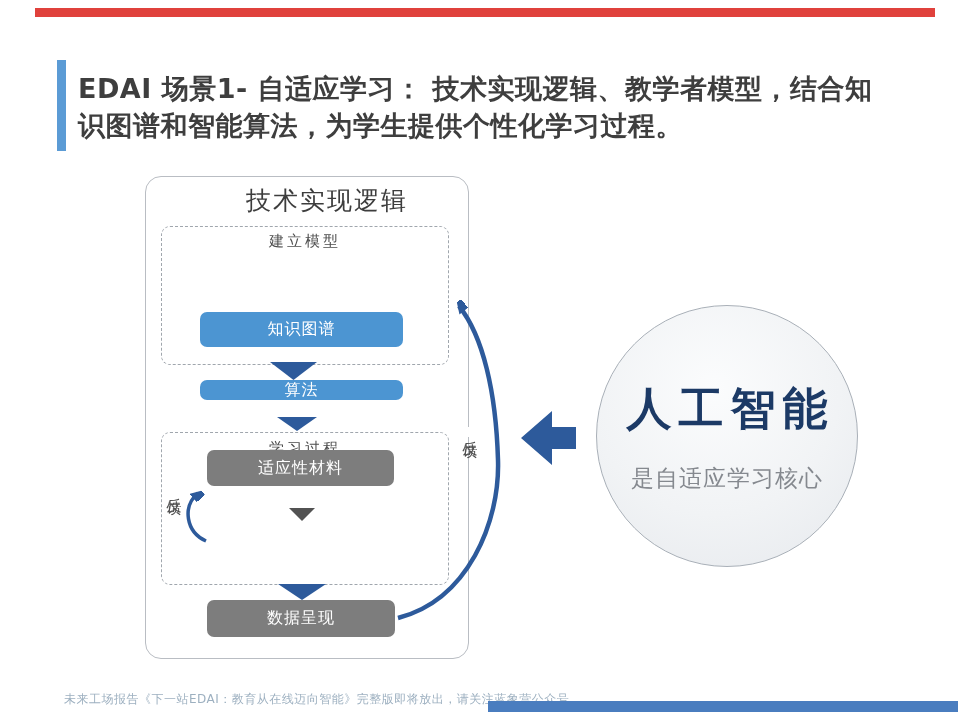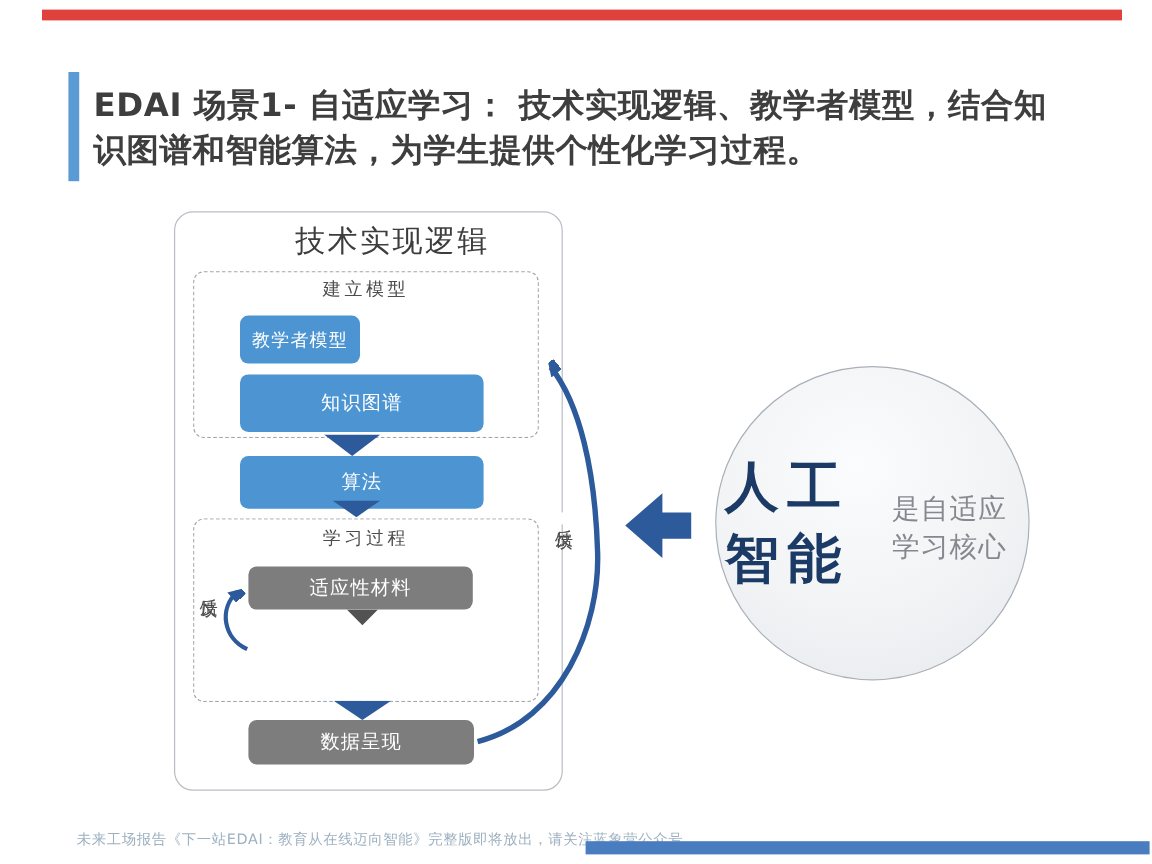--- a/index.html
+++ b/index.html
@@ -27,36 +27,36 @@
   .group-label{text-align:center;font-size:15px;color:#4d4d4d;letter-spacing:3px;}
   .lbl1{left:161px;top:232px;width:288px;}
   .lbl2{left:161px;top:439px;width:288px;}
 
   .node{display:flex;align-items:center;justify-content:center;border-radius:7px;
         color:#ffffff;font-size:15px;letter-spacing:1px;box-sizing:border-box;}
   .blue{background:#4c95d2;}
   .gray{background:#7d7d7d;}
   .teacher{left:200px;top:263px;width:100px;height:40px;}
   .learner{left:303px;top:263px;width:100px;height:40px;}
-  .kg{left:200px;top:312px;width:203px;height:48px;font-size:16px;}
-  .algo{left:200px;top:380px;width:203px;height:44px;font-size:16px;}
-  .adaptive{left:207px;top:472px;width:187px;height:36px;font-size:16px;}
+  .kg{left:200px;top:312px;width:203px;height:35px;font-size:16px;}
+  .algo{left:200px;top:380px;width:203px;height:20px;font-size:16px;}
+  .adaptive{left:207px;top:450px;width:187px;height:36px;font-size:16px;}
   .acquire{left:207px;top:521px;width:187px;height:37px;font-size:16px;}
   .present{left:207px;top:600px;width:188px;height:37px;font-size:16px;}
 
   .vtext{writing-mode:vertical-rl;text-orientation:upright;font-size:15px;color:#4d4d4d;
          letter-spacing:3px;line-height:1;}
   .fb-left{left:166px;top:486px;}
   .fb-right{left:461px;top:427px;background:#ffffff;padding:2px 1px;}
 
   
   .ai-circle{left:596px;top:305px;width:262px;height:262px;border-radius:50%;
              border:1px solid #a9b0b8;box-sizing:border-box;
              background:radial-gradient(circle at 45% 32%, #fbfcfd 0%, #f1f3f5 55%, #e6e9ed 100%);
-             display:flex;flex-direction:row;align-items:center;justify-content:center;gap:16px;}
+             display:flex;flex-direction:column;align-items:center;justify-content:center;gap:16px;}
   .ai-title{font-size:45px;font-weight:700;color:#1c3a66;letter-spacing:7px;margin-left:7px;}
   .ai-sub{font-size:23px;color:#85898f;letter-spacing:1px;margin-top:8px;}
 
   
   .caption{left:64px;top:691px;font-size:12px;color:#9db0c0;letter-spacing:.5px;white-space:nowrap;}
 
   svg.overlay{left:0;top:0;pointer-events:none;}
   svg.shape{pointer-events:none;}
 </style>
 </head>
@@ -67,21 +67,20 @@
   <div class="abs top-rule"></div>
 
   <div class="abs accent-bar"></div>
   <div class="abs slide-title">EDAI 场景1- 自适应学习： 技术实现逻辑、教学者模型，结合知识图谱和智能算法，为学生提供个性化学习过程。</div>
 
   <div class="abs panel"></div>
   <div class="abs panel-title">技术实现逻辑</div>
 
   <div class="abs dashed-box dash1"></div>
   <div class="abs group-label lbl1">建立模型</div>
-  <div class="abs node blue teacher">教学者模型</div>
   <div class="abs node blue kg">知识图谱</div>
 
   <svg class="abs shape" style="left:270px;top:362px" width="47" height="18">
     <polygon points="0,0 47,0 23.5,18" fill="#2d5a9b"></polygon>
   </svg>
 
   <div class="abs node blue algo">算法</div>
 
   <svg class="abs shape" style="left:277px;top:417px" width="40" height="14">
     <polygon points="0,0 40,0 20,14" fill="#2d5a9b"></polygon>

